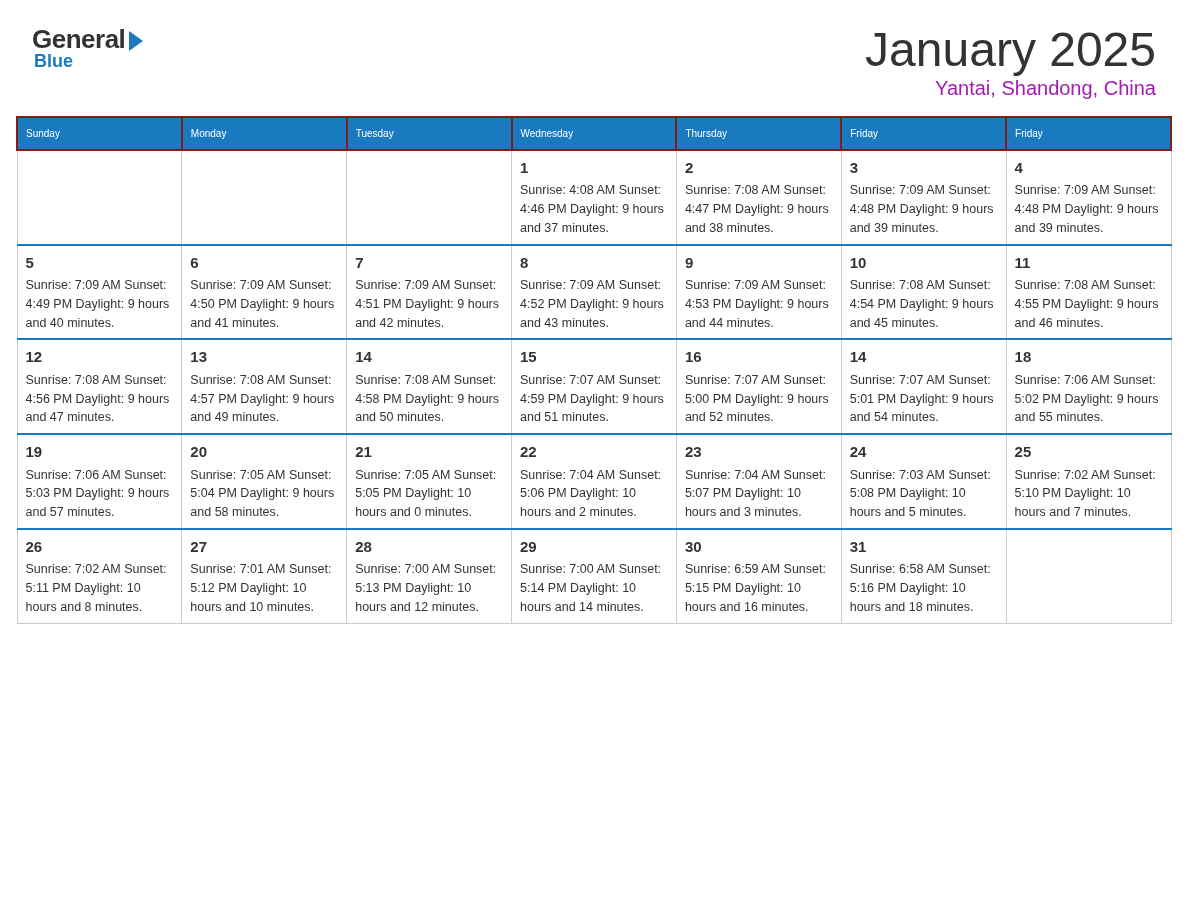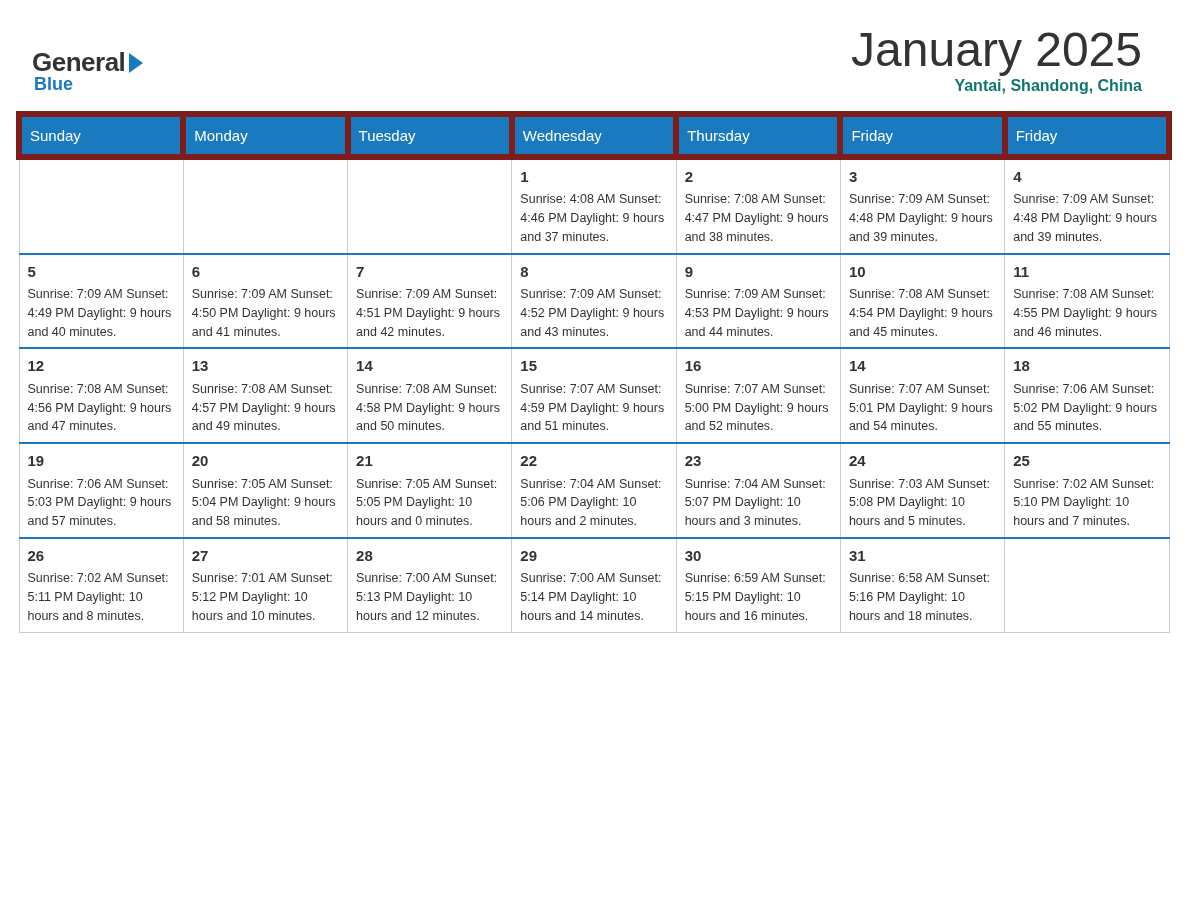--- a/index.html
+++ b/index.html
@@ -6,22 +6,22 @@
     body {
       font-family: Arial, Helvetica, sans-serif;
       background: #fff;
       color: #333;
       width: 1188px;
       min-height: 918px;
     }
     .header {
       display: flex;
       justify-content: space-between;
-      align-items: flex-end;
-      padding: 24px 46px 16px 32px;
+      align-items: flex-start;
+      padding: 24px 32px 16px 32px;
     }
     .logo {
       display: flex;
       flex-direction: column;
       align-items: flex-start;
     }
     .logo-top {
       display: flex;
       align-items: center;
     }
@@ -50,37 +50,37 @@
     .title-block {
       text-align: right;
     }
     .title-block h1 {
       font-size: 48px;
       font-weight: normal;
       color: #333;
       line-height: 1.1;
     }
     .title-block h2 {
-      font-size: 16px;
-      font-weight: bold;
-      color: #0f766e;
+      font-size: 20px;
+      font-weight: normal;
+      color: #a21caf;
     }
     table {
       width: calc(100% - 32px);
       margin: 0 16px;
       border-collapse: collapse;
     }
     thead tr th {
       background-color: #1a7abf;
       color: #fff;
-      font-size: 15px;
+      font-size: 10px;
       font-weight: normal;
       padding: 10px 8px;
       text-align: left;
-      border: 6px solid #7f1d1d;
+      border: 2px solid #7f1d1d;
     }
     tbody tr td {
       vertical-align: top;
       border: 1px solid #ccc;
       padding: 6px 8px;
       width: 14.28%;
       min-height: 90px;
       font-size: 13px;
       color: #333;
       line-height: 1.5;

